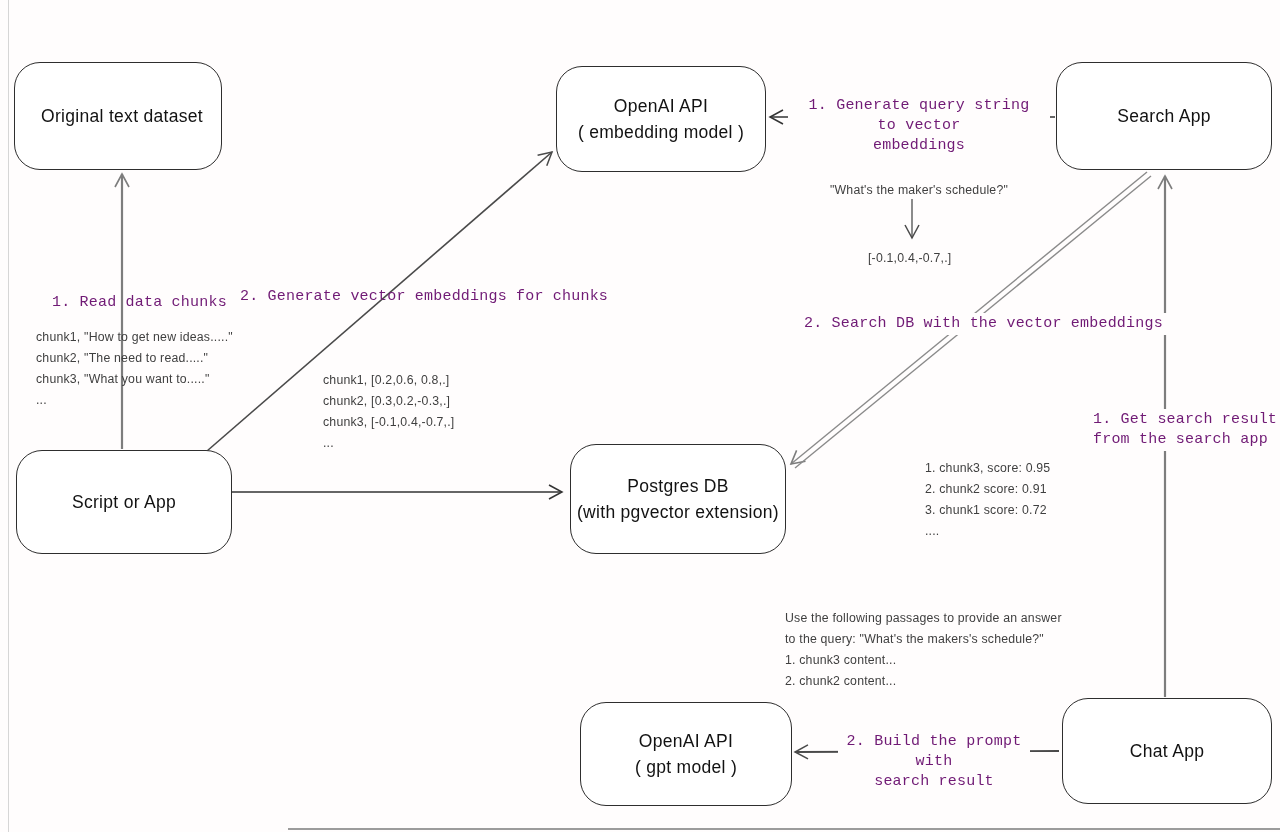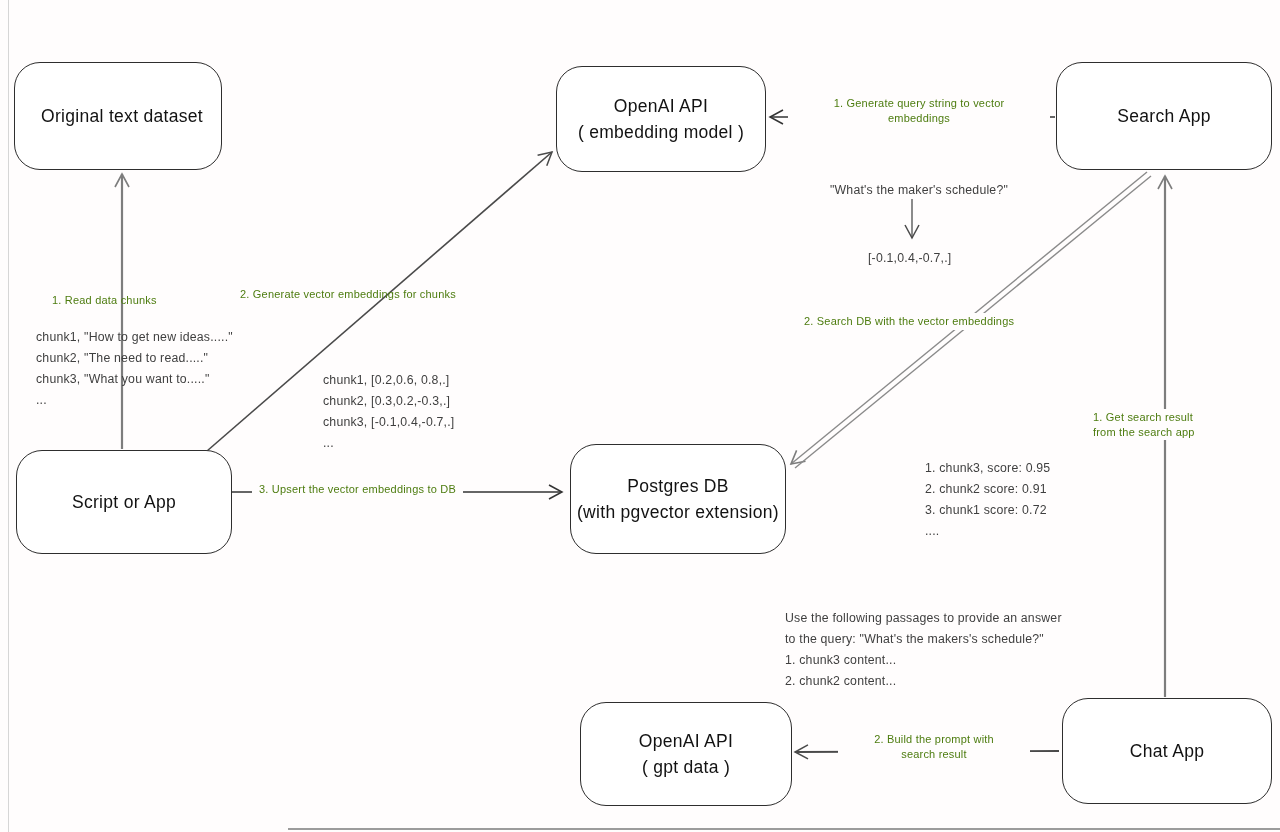--- a/index.html
+++ b/index.html
@@ -11,22 +11,22 @@
   .page-edge-left{position:absolute;left:8px;top:0;width:1px;height:832px;background:#d6d6d6;z-index:0;}
   .page-edge-bottom{position:absolute;left:288px;top:828px;width:992px;height:2px;background:#9c9c9c;z-index:0;}
 
   .box{
     position:absolute;z-index:2;background:#fff;
     border:1.7px solid #2e2e2e;border-radius:26px;
     display:flex;flex-direction:column;align-items:center;justify-content:center;
     font-size:17.5px;letter-spacing:.3px;line-height:1.5;text-align:center;color:#121212;
   }
   .lbl{
-    position:absolute;z-index:3;font-size:11px;letter-spacing:.2px;
-    color:#4d7c0f;line-height:1.32;white-space:nowrap;
+    position:absolute;z-index:3;font-size:15px;letter-spacing:.2px;
+    color:#701a75;line-height:1.32;white-space:nowrap;font-family:Liberation Mono, monospace;
   }
   .lbl.bg{background:#fffdfd;padding:1px 7px;}
   .lbl.center{text-align:center;white-space:normal;}
   .ann{
     position:absolute;z-index:3;font-size:12.3px;letter-spacing:.2px;
     color:#3f3f3f;line-height:21px;white-space:nowrap;
   }
 </style>
 </head>
 <body>
@@ -84,32 +84,31 @@
     <span>Script or App</span>
   </div>
 
   <div class="box" style="left:570px;top:444px;width:214px;height:108px;">
     <span>Postgres DB</span>
     <span>(with pgvector extension)</span>
   </div>
 
   <div class="box" style="left:580px;top:702px;width:210px;height:102px;">
     <span>OpenAI API</span>
-    <span>( gpt data )</span>
+    <span>( gpt model )</span>
   </div>
 
   <div class="box" style="left:1062px;top:698px;width:208px;height:104px;">
     <span>Chat App</span>
   </div>
 
   <div class="lbl" style="left:52px;top:257px;margin-top:36px;">1. Read data chunks</div>
 
   <div class="lbl" style="left:240px;top:287px;">2. Generate vector embeddings for chunks</div>
 
-  <div class="lbl bg" style="left:252px;top:481px;">3. Upsert the vector embeddings to DB</div>
 
   <div class="lbl bg center" style="left:788px;top:95px;width:248px;">
     <div>1. Generate query string to vector</div>
     <div>embeddings</div>
   </div>
 
   <div class="lbl bg" style="left:797px;top:313px;">2. Search DB with the vector embeddings</div>
 
   <div class="lbl bg" style="left:1086px;top:409px;">
     <div>1. Get search result</div>

